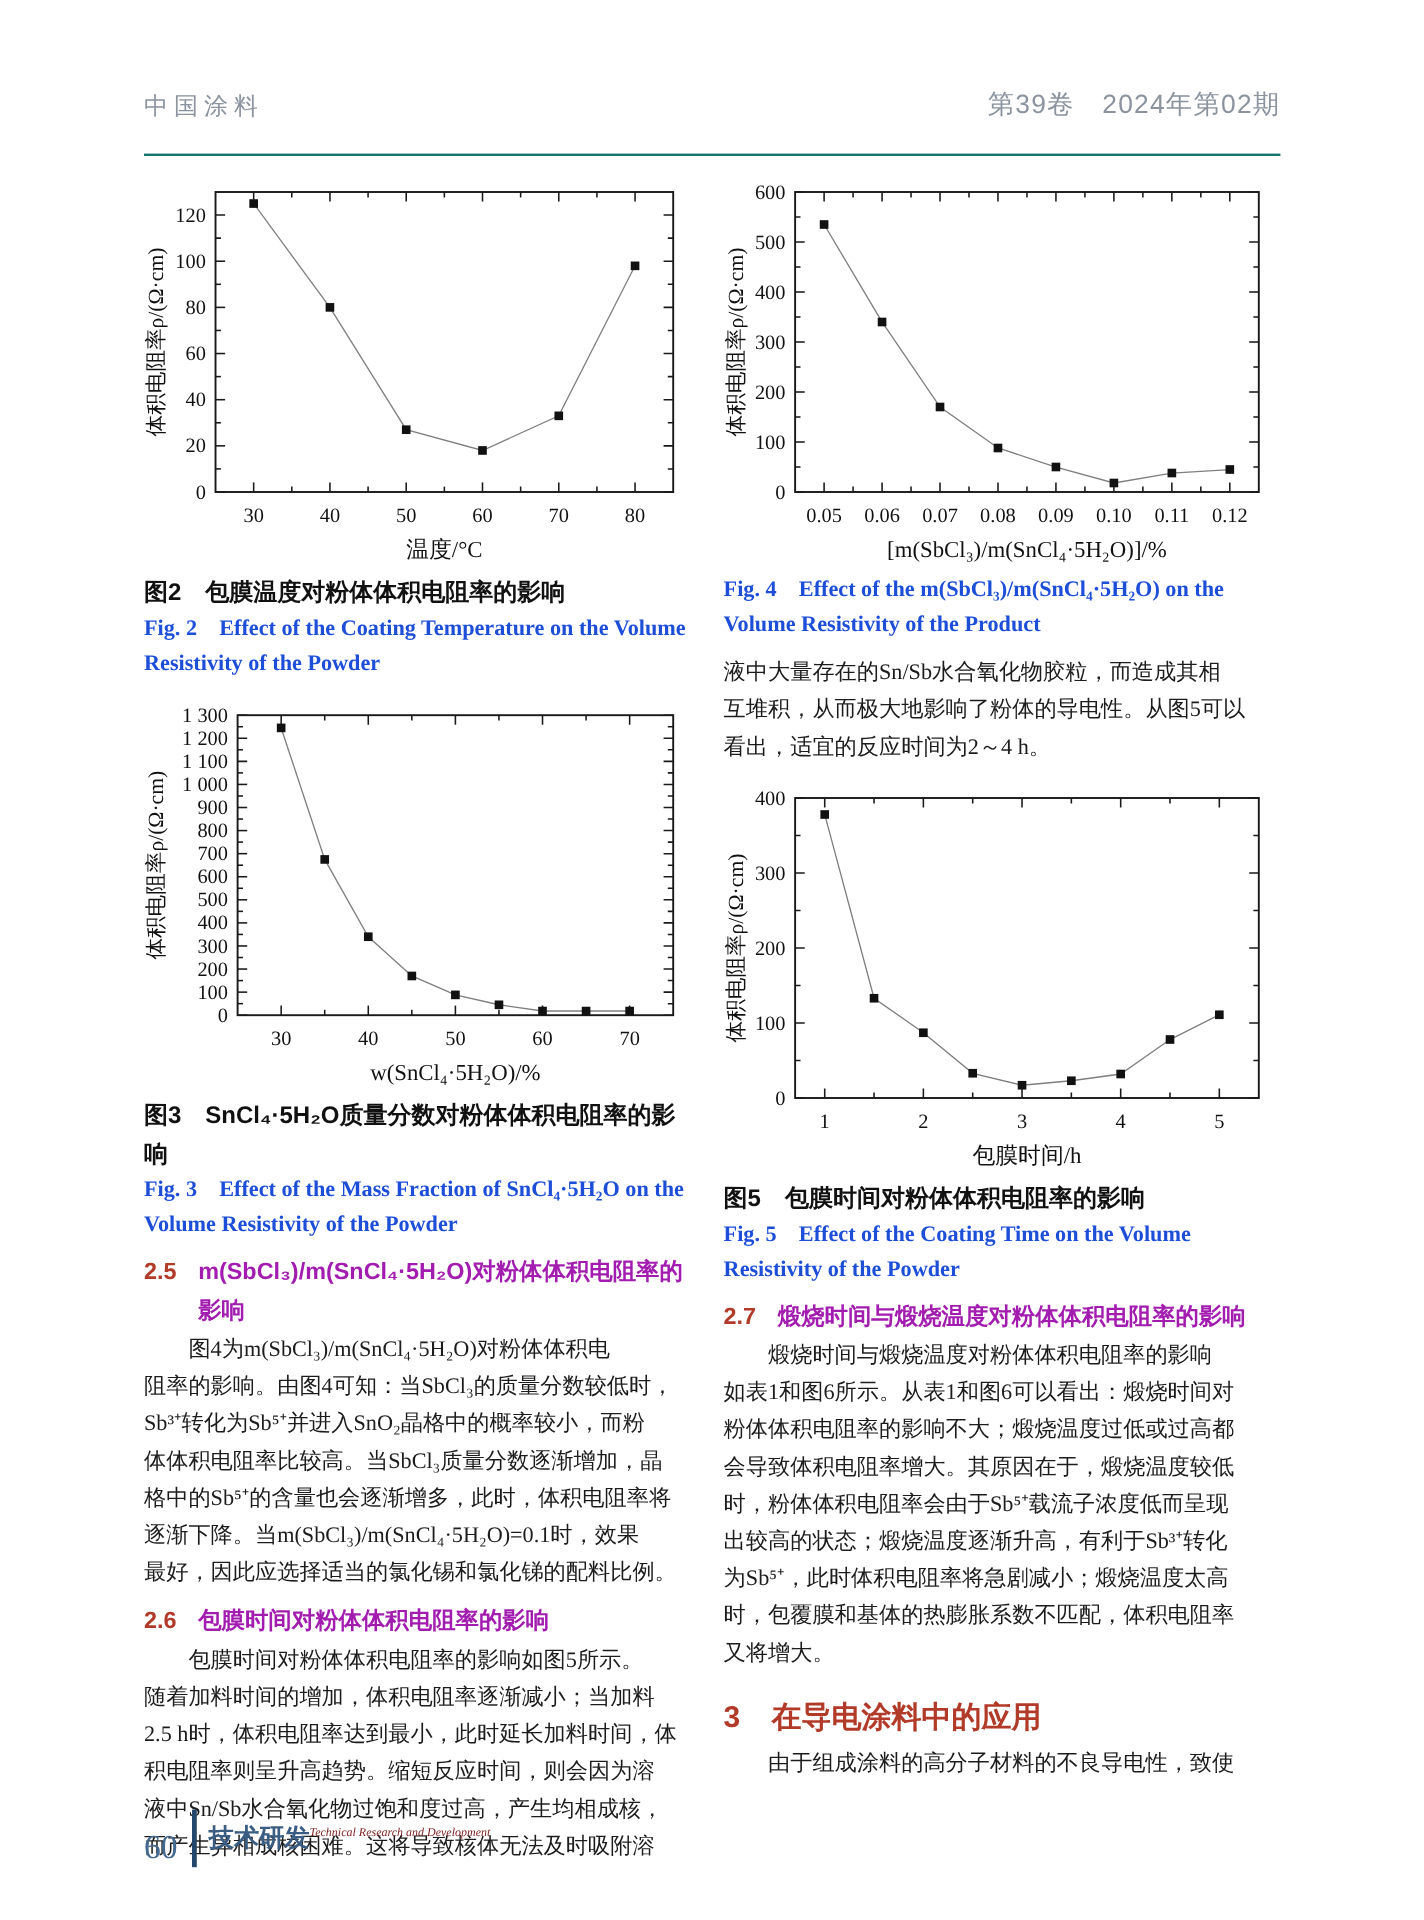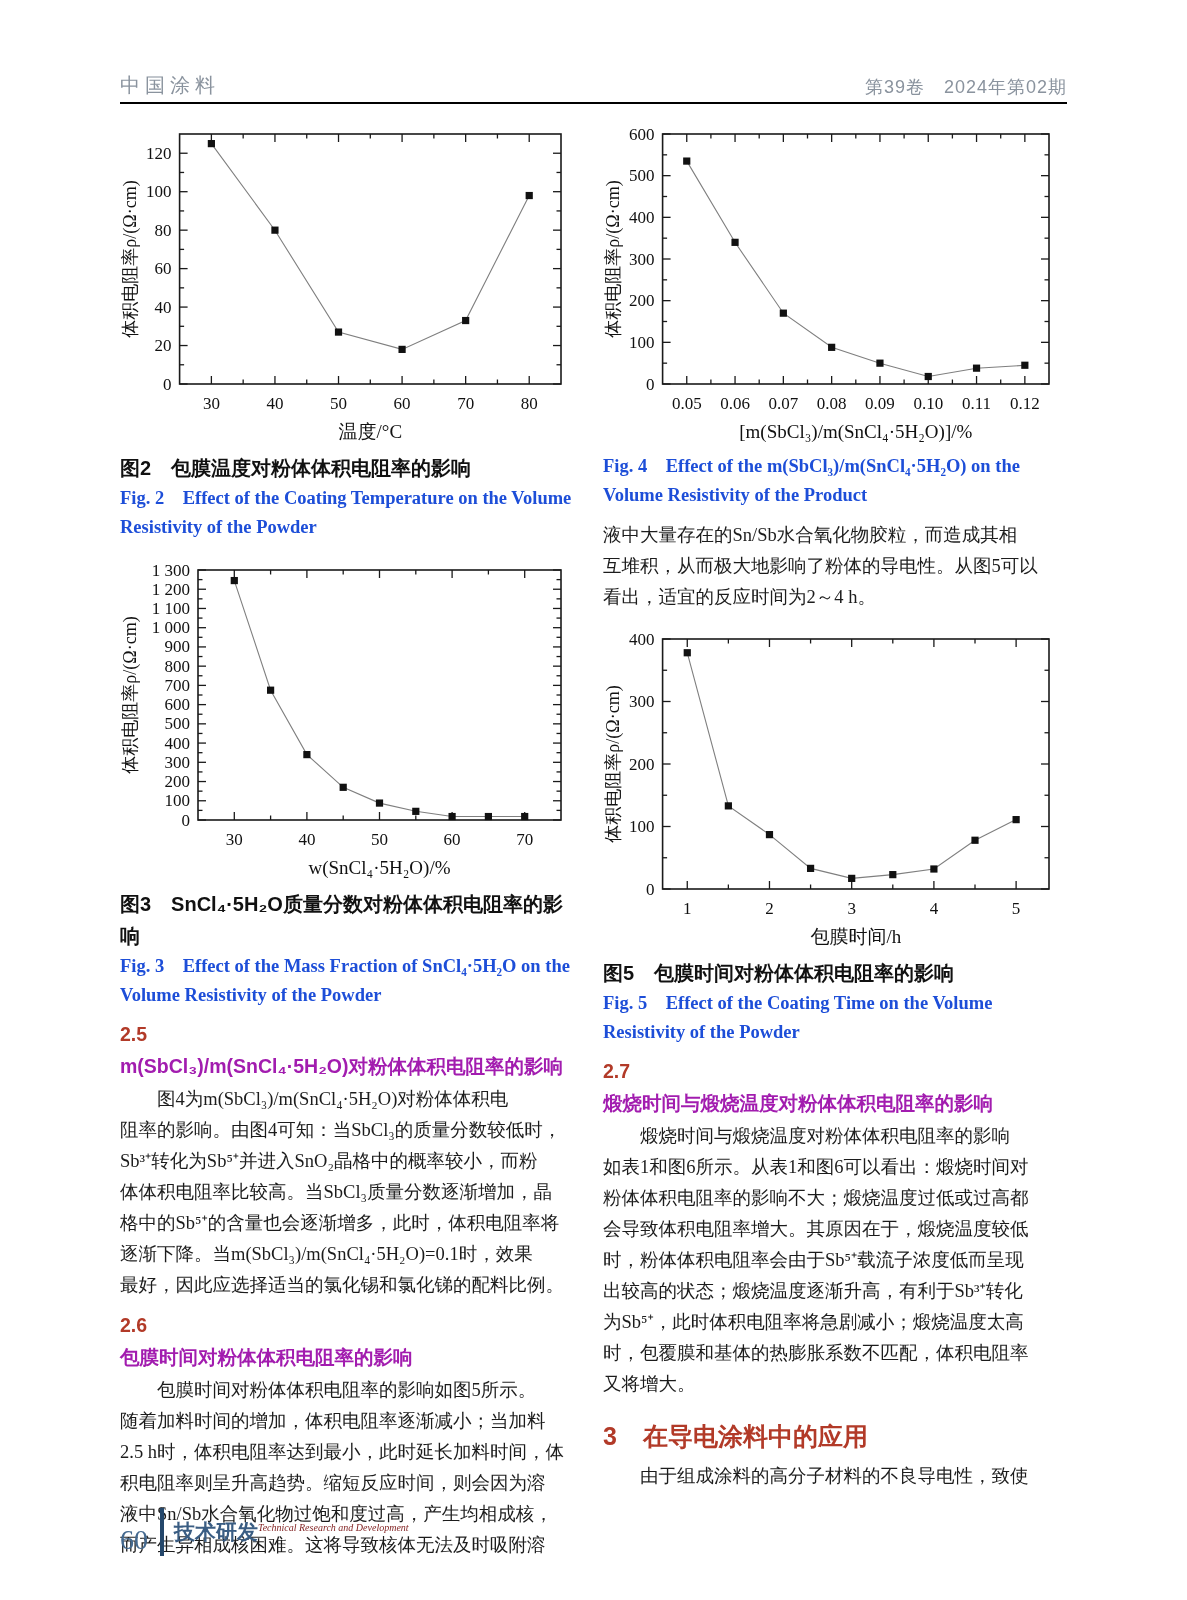--- a/index.html
+++ b/index.html
@@ -2,41 +2,41 @@
 <html><head>
 <meta charset="utf-8">
 <style>
   html,body{margin:0;padding:0;background:#ffffff;}
   body{width:1187px;height:1600px;position:relative;overflow:hidden;
        font-family:"Liberation Serif",serif;color:#1c1c1c;}
   .page{padding:72px 120px 0 120px;}
 
   
   .hdr{display:flex;justify-content:space-between;align-items:flex-end;
-       border-bottom:2px solid #000000;padding-bottom:3px;}
+       border-bottom:2px solid #0f766e;padding-bottom:26px;}
   .hdr .journal{font-family:"Liberation Sans",sans-serif;font-size:20px;
        color:#8a939e;letter-spacing:5px;}
-  .hdr .issue{font-family:"Liberation Sans",sans-serif;font-size:18px;
+  .hdr .issue{font-family:"Liberation Sans",sans-serif;font-size:22px;
        color:#8a939e;letter-spacing:1px;}
 
   
   .cols{display:flex;gap:24px;margin-top:16px;}
   .col{width:462px;}
   .col.right{width:467px;}
 
   figure{margin:0 0 6px 0;}
   .chart{width:100%;height:330px;}
   figcaption{text-align:left;margin-top:2px;}
   .cap-cn{font-family:"Liberation Sans","DejaVu Sans",sans-serif;font-weight:700;
        font-size:20px;line-height:32px;color:#111;white-space:pre-line;}
   .cap-en{font-family:"Liberation Serif",serif;font-weight:700;font-size:18.5px;
        line-height:29px;color:#1d4ed8;white-space:pre-line;}
 
   .h2{display:flex;align-items:flex-start;font-family:"Liberation Sans","DejaVu Sans",sans-serif;
-      font-size:19.5px;line-height:32px;margin:8px 0 2px 0;flex-direction:column;}
+      font-size:19.5px;line-height:32px;margin:8px 0 2px 0;}
   .h2 .num{color:#b23a28;font-weight:700;margin-right:18px;flex:0 0 auto;}
   .h2 .t{font-weight:700;color:#a21caf;}
 
   .para{font-size:18.5px;line-height:31px;margin:0 0 2px 0;white-space:pre-line;
         text-indent:2em;color:#1c1c1c;}
   .para.noindent{text-indent:0;}
 
   .h1{display:flex;align-items:baseline;margin:20px 0 8px 0;
       font-family:"Liberation Sans","DejaVu Sans",sans-serif;font-weight:700;
       font-size:25px;color:#b23a28;}

